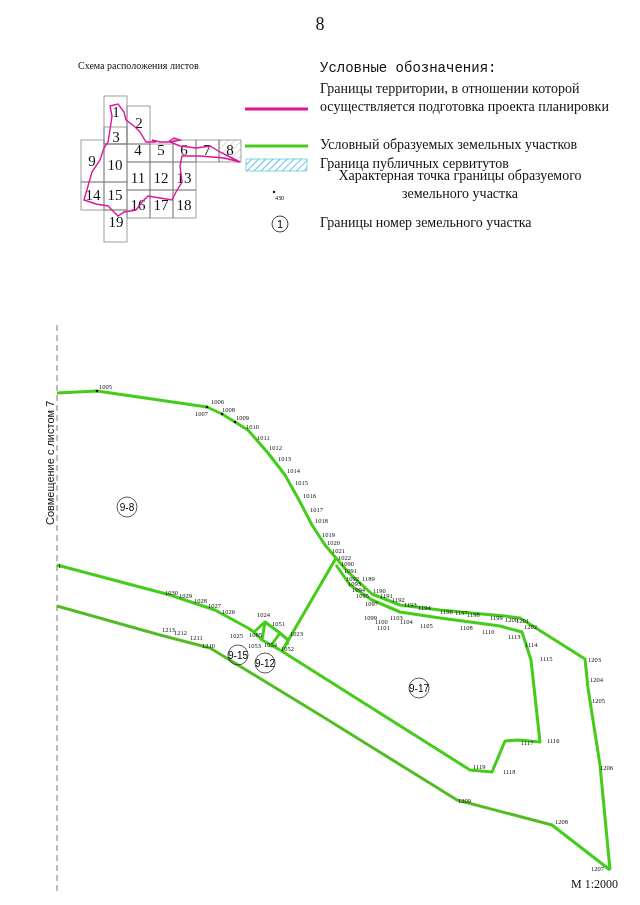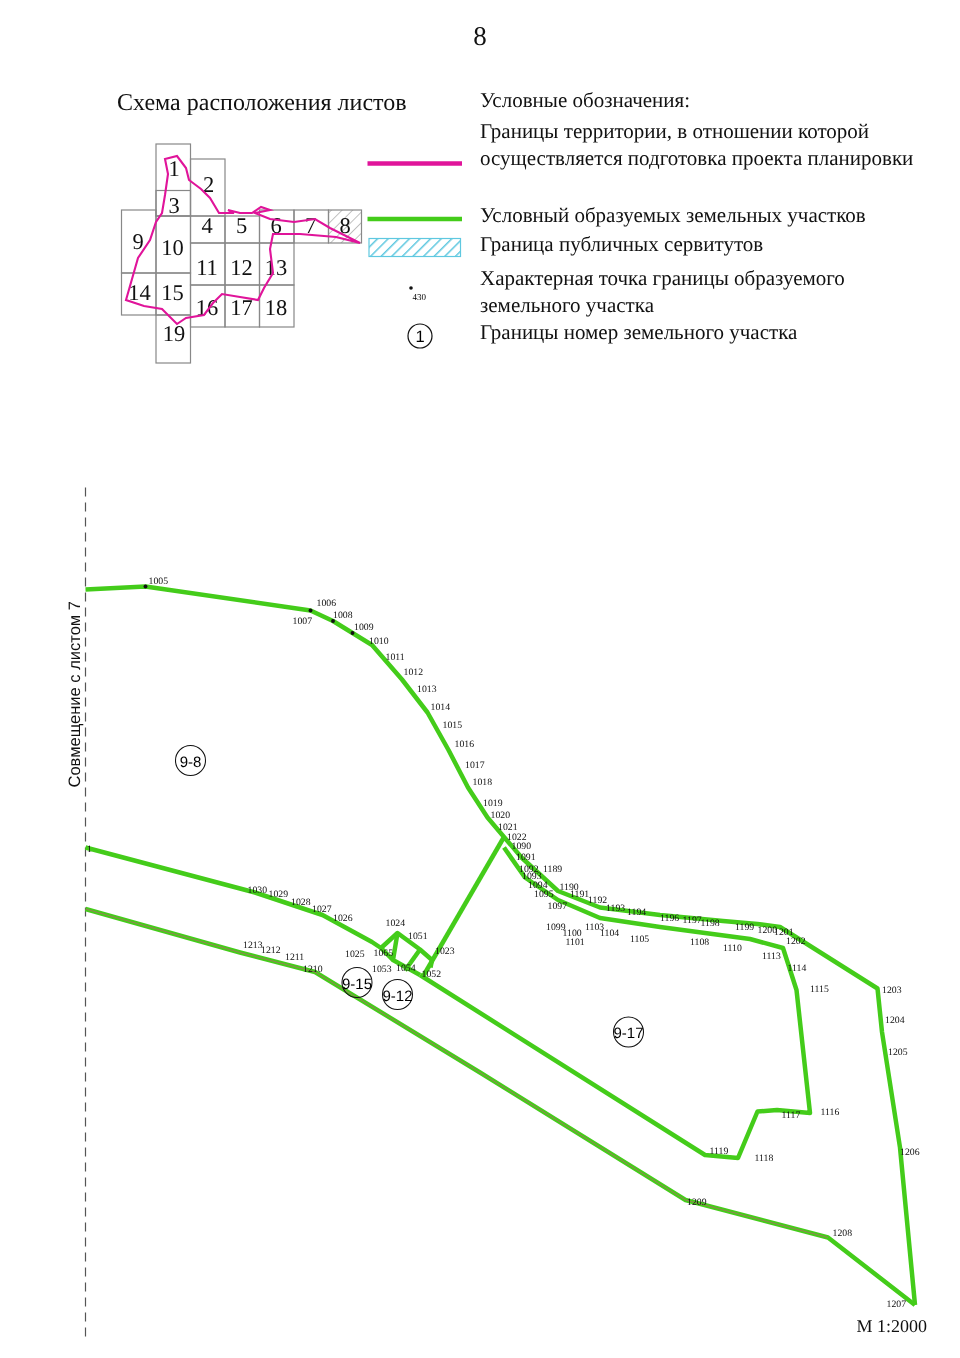--- a/index.html
+++ b/index.html
@@ -1,38 +1,38 @@
 <!DOCTYPE html>
 <html><head>
 <meta charset="utf-8">
 <style>
   html, body { margin:0; padding:0; background:#ffffff; }
   body { width:640px; height:905px; position:relative; overflow:hidden;
          font-family:"Liberation Serif", serif; color:#111; }
   .abs { position:absolute; }
   .page-num { left:0; width:640px; top:14px; text-align:center; font-size:18px; }
-  .scheme-title { left:78px; top:60px; font-size:16px; }
-  .legend-title { left:320px; top:60px; font-size:14px; }
+  .scheme-title { left:78px; top:60px; font-size:10px; }
+  .legend-title { left:320px; top:60px; font-size:14px;font-family:Liberation Mono, monospace; }
   .legend-text { left:320px; font-size:14px; line-height:18px; }
   .map-svg { position:absolute; left:0; top:0; }
   .scale { right:22px; top:877px; font-size:12px; }
   .side-label { left:44px; top:525px; transform:rotate(-90deg); transform-origin:left top;
                 font-family:"Liberation Sans", sans-serif; font-size:11px; white-space:nowrap; }
 </style>
 </head>
 <body>
 
 <div class="abs page-num">8</div>
 <div class="abs scheme-title">Схема расположения листов</div>
 <div class="abs legend-title">Условные обозначения:</div>
 
 <div class="abs legend-text" style="top:80px;width:300px;">Границы территории, в отношении которой осуществляется подготовка проекта планировки</div>
 <div class="abs legend-text" style="top:136px;">Условный образуемых земельных участков</div>
 <div class="abs legend-text" style="top:155px;">Граница публичных сервитутов</div>
-<div class="abs legend-text" style="top:178px;width:280px;">Характерная точка границы образуемого земельного участка</div>
+<div class="abs legend-text" style="top:167px;width:280px;text-align:center;">Характерная точка границы образуемого земельного участка</div>
 <div class="abs legend-text" style="top:214px;">Границы номер земельного участка</div>
 
 <svg class="map-svg" width="640" height="905" viewBox="0 0 640 905">
   <defs>
     <pattern id="hatch" width="5" height="5" patternUnits="userSpaceOnUse" patternTransform="rotate(45)">
       <line x1="0" y1="0" x2="0" y2="5" stroke="#5fc8e0" stroke-width="2"></line>
     </pattern>
     <pattern id="grayhatch" width="5" height="5" patternUnits="userSpaceOnUse" patternTransform="rotate(45)">
       <line x1="0" y1="0" x2="0" y2="5" stroke="#999" stroke-width="0.8"></line>
     </pattern>

